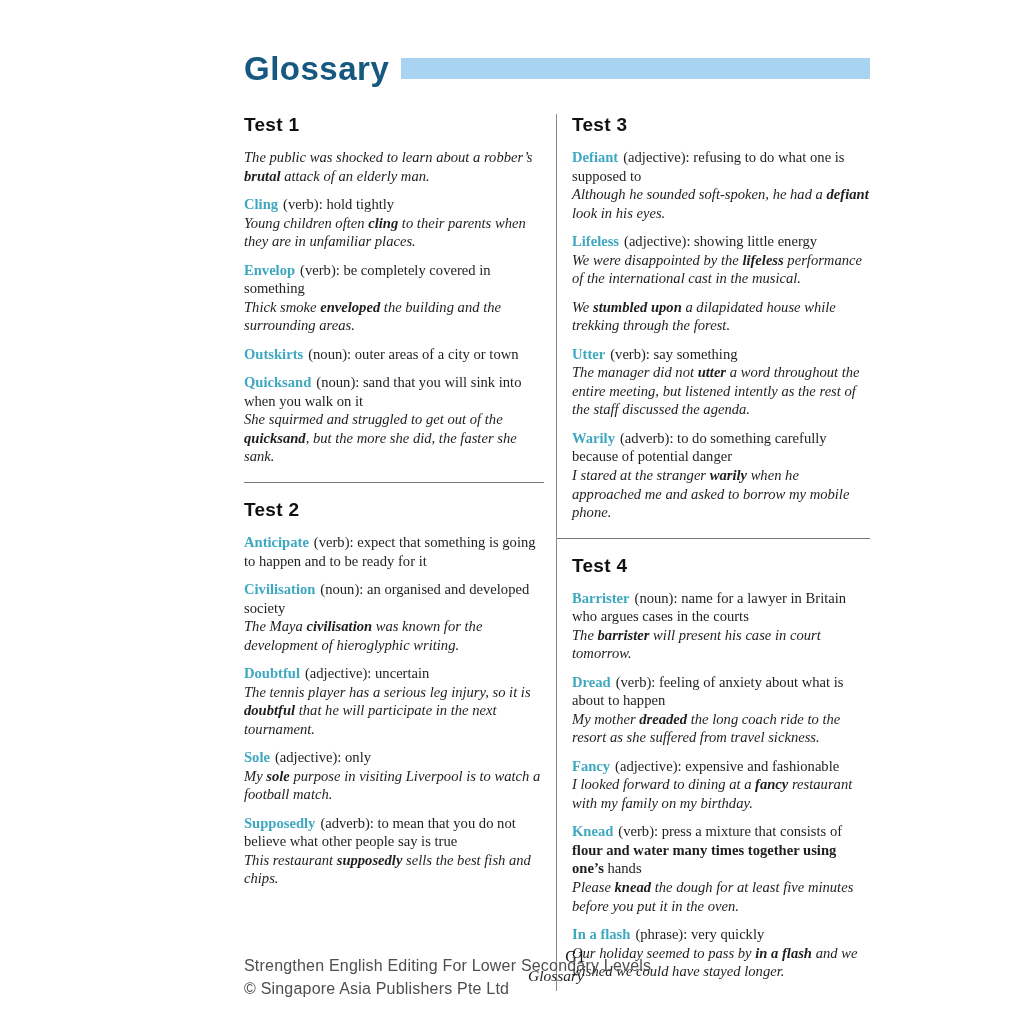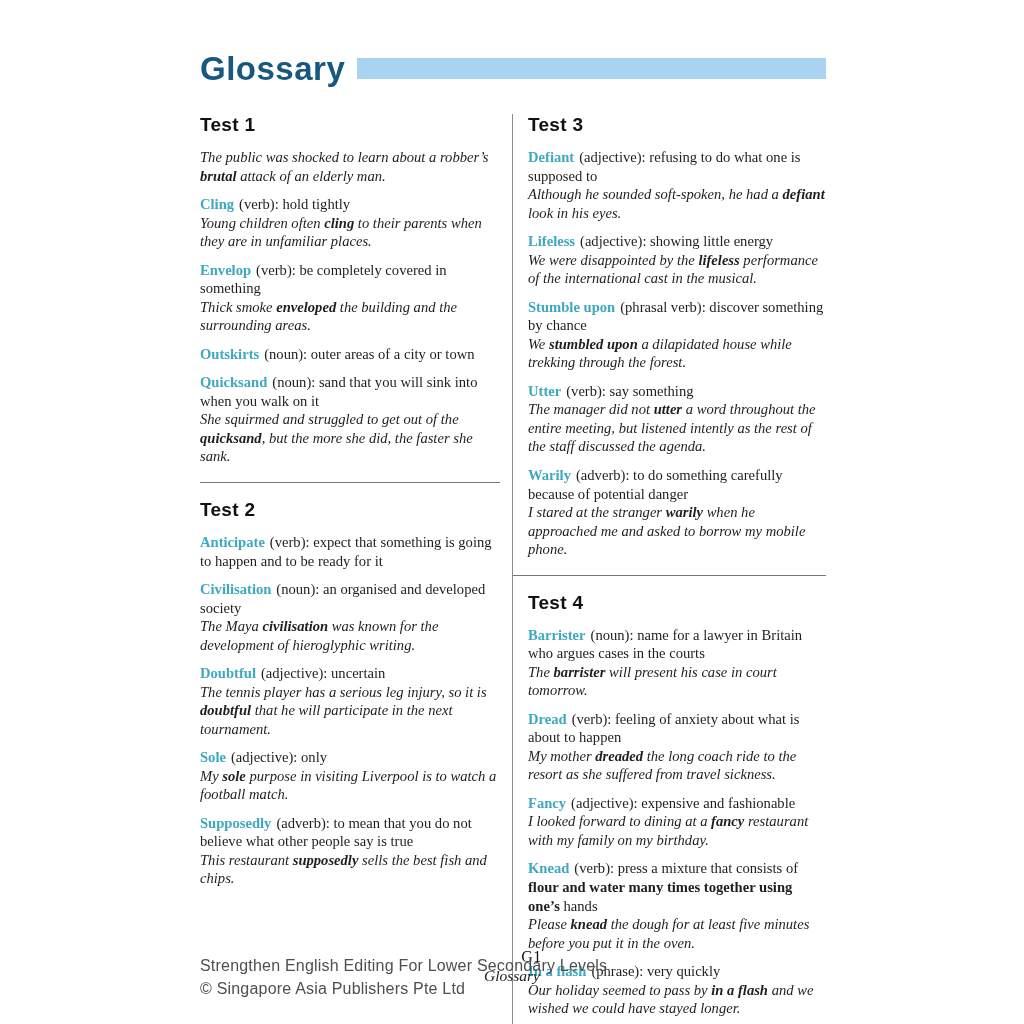--- a/index.html
+++ b/index.html
@@ -8,20 +8,21 @@
     background: #ffffff;
   }
   .page {
     position: relative;
     width: 931px;
     height: 1024px;
     background: #ffffff;
     font-family: "Liberation Serif", serif;
     color: #222222;
     overflow: hidden;
+    margin-left: 44px;
   }
   .content {
     position: absolute;
     left: 200px;
     top: 48px;
     width: 626px;
   }
   .header {
     display: flex;
     align-items: center;
@@ -198,21 +199,20 @@
     <p class="def-line"><span class="word">Defiant</span><span class="seg-n">(adjective): refusing to do what one is supposed to</span></p>
     <p class="example"><span class="seg-i">Although he sounded soft-spoken, he had a </span><span class="seg-bi">defiant</span><span class="seg-i"> look in his eyes.</span></p>
   </div>
 
   <div class="entry">
     <p class="def-line"><span class="word">Lifeless</span><span class="seg-n">(adjective): showing little energy</span></p>
     <p class="example"><span class="seg-i">We were disappointed by the </span><span class="seg-bi">lifeless</span><span class="seg-i"> performance of the international cast in the musical.</span></p>
   </div>
 
   <div class="entry">
-    <p class="def-line"><span class="word">Stumble upon</span><span class="seg-n">(phrasal verb): discover something by chance</span></p>
     <p class="example"><span class="seg-i">We </span><span class="seg-bi">stumbled upon</span><span class="seg-i"> a dilapidated house while trekking through the forest.</span></p>
   </div>
 
   <div class="entry">
     <p class="def-line"><span class="word">Utter</span><span class="seg-n">(verb): say something</span></p>
     <p class="example"><span class="seg-i">The manager did not </span><span class="seg-bi">utter</span><span class="seg-i"> a word throughout the entire meeting, but listened intently as the rest of the staff discussed the agenda.</span></p>
   </div>
 
   <div class="entry">
     <p class="def-line"><span class="word">Warily</span><span class="seg-n">(adverb): to do something carefully because of potential danger</span></p>

